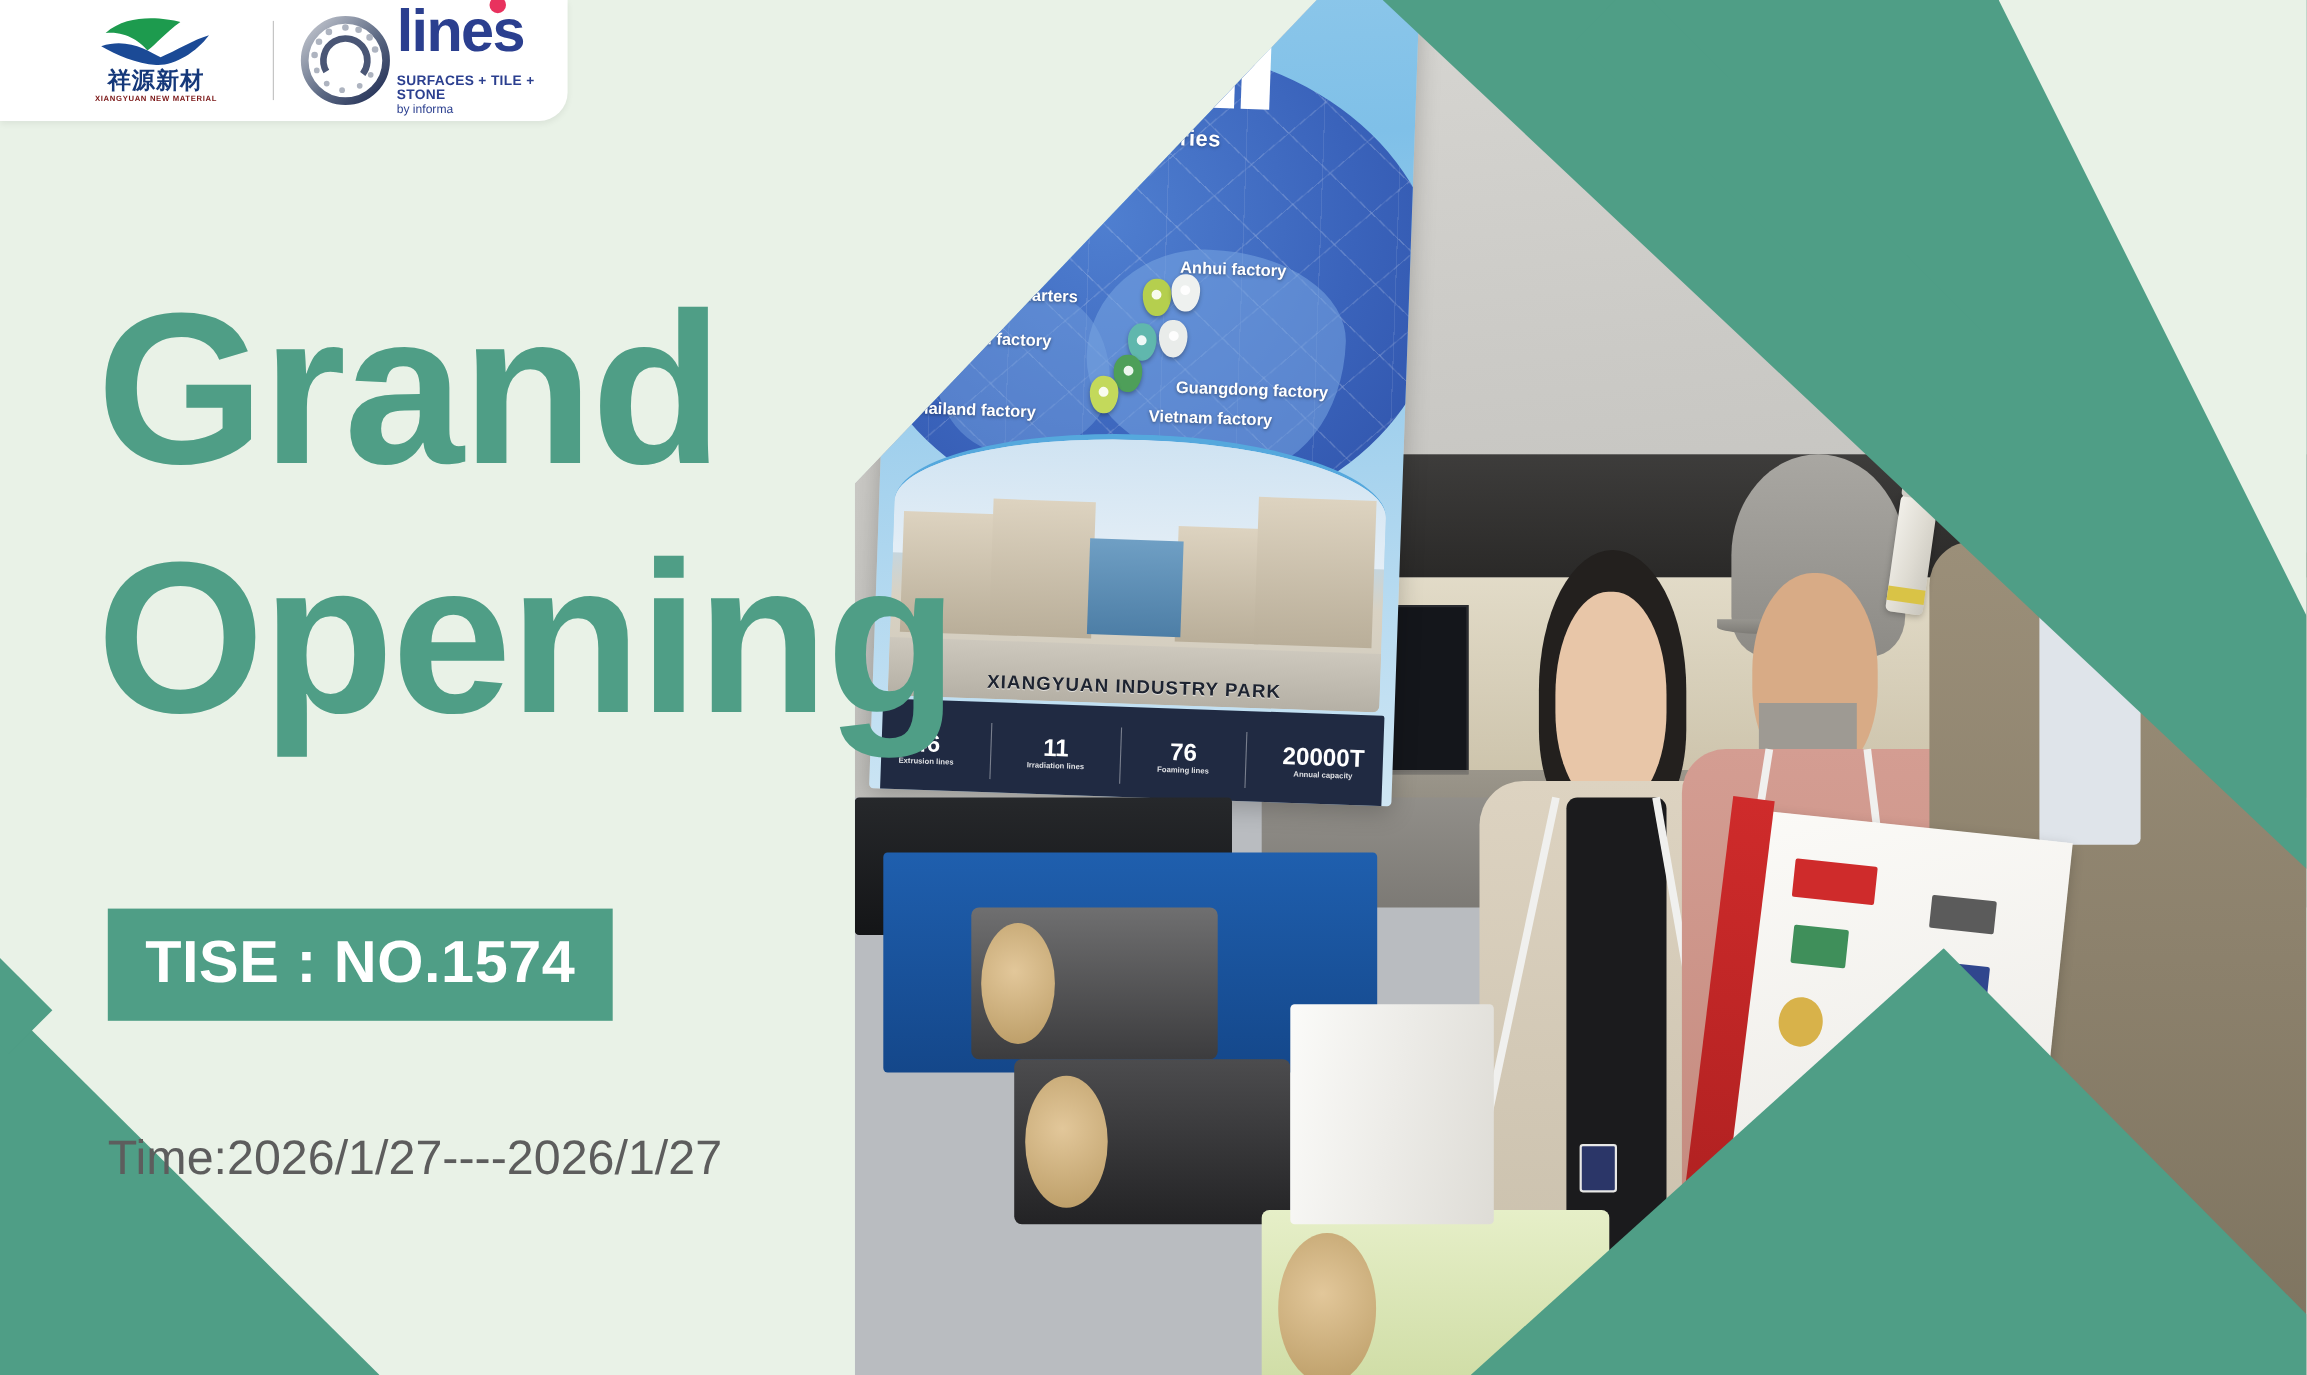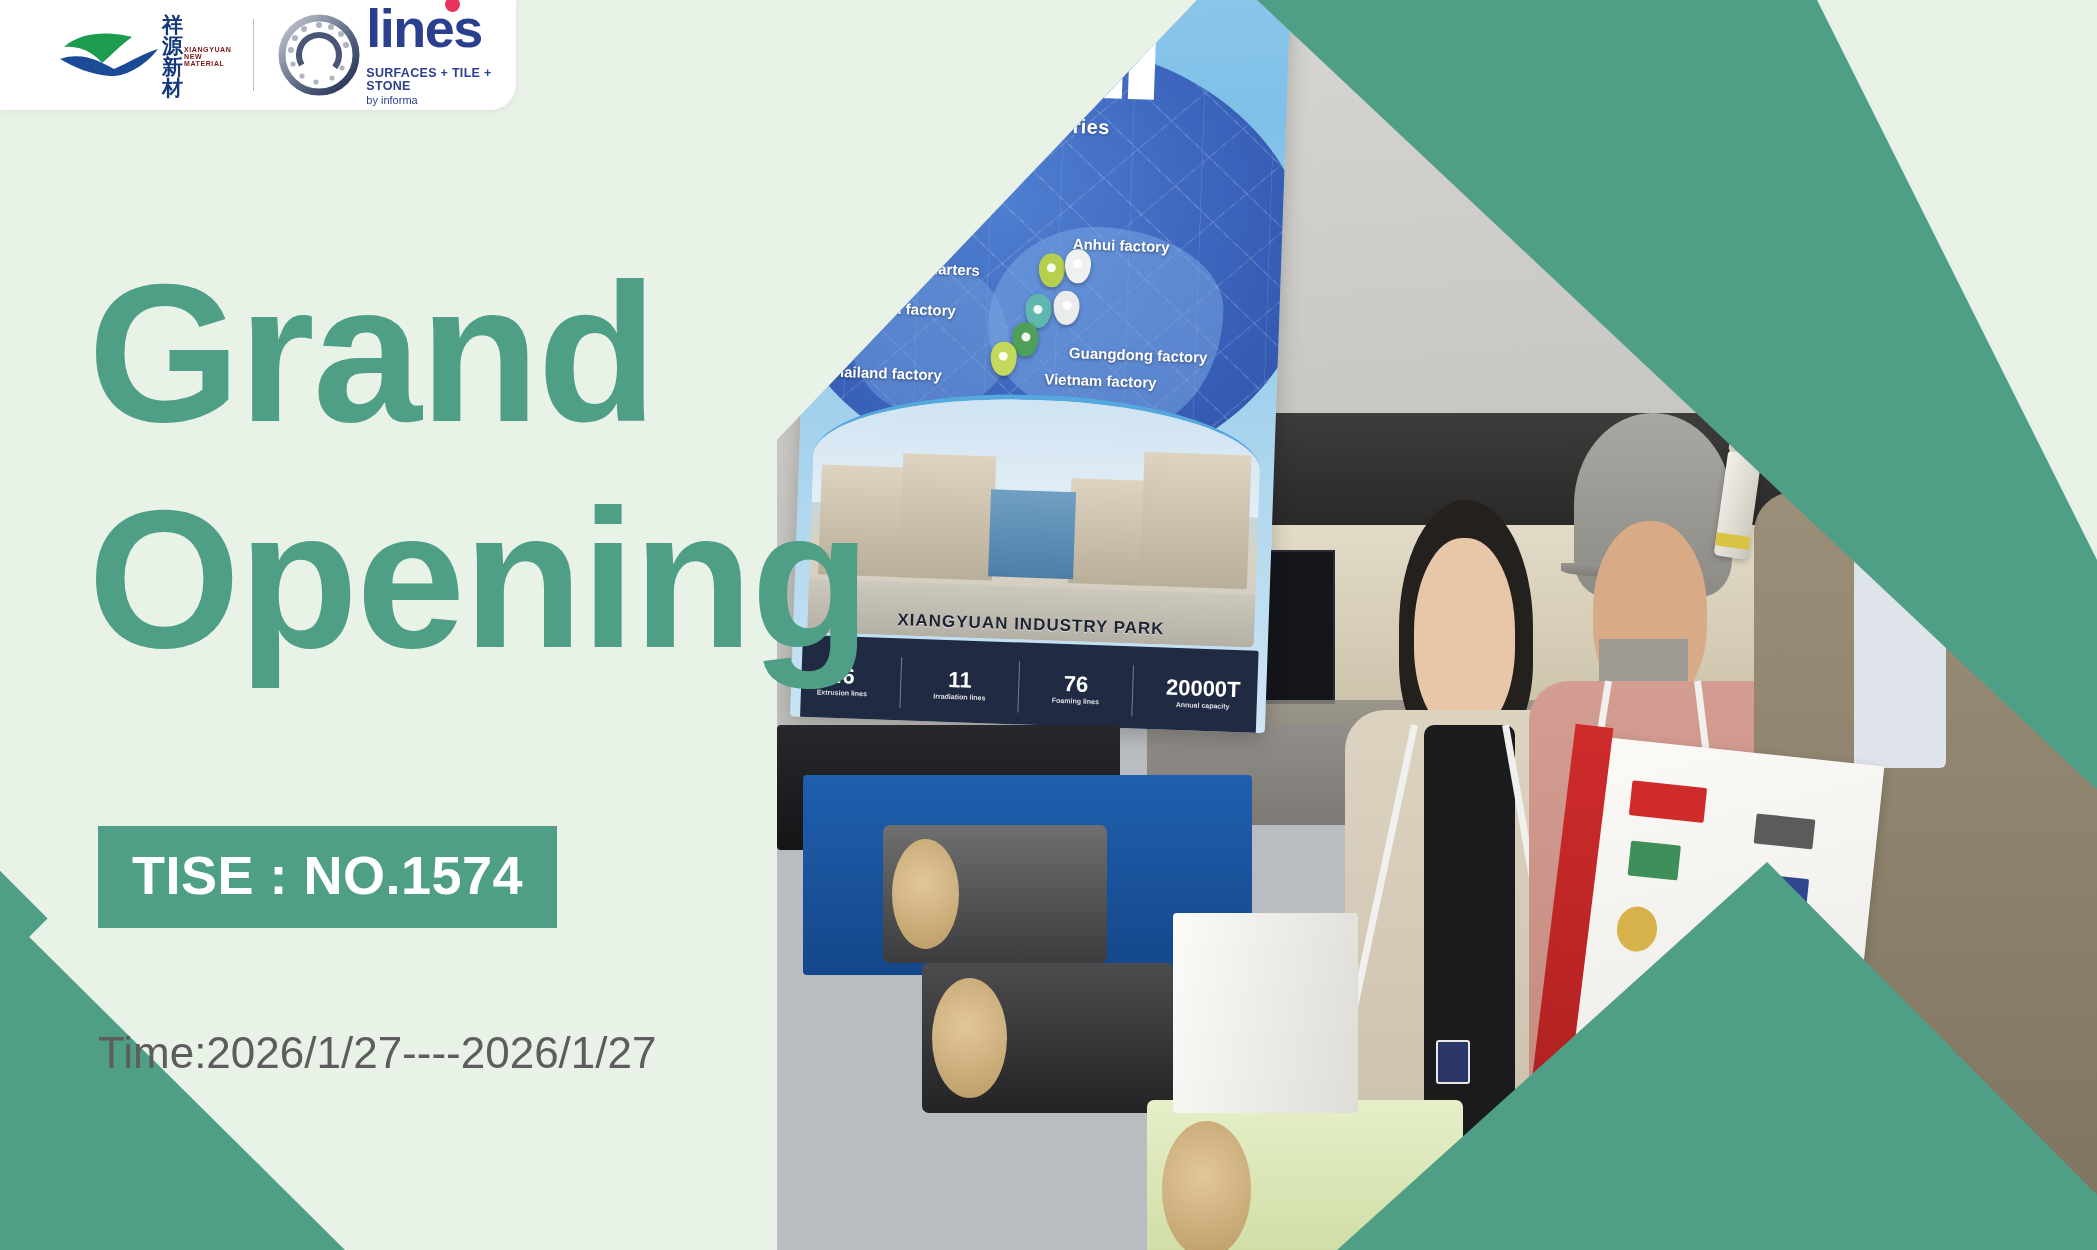--- a/index.html
+++ b/index.html
@@ -183,21 +183,21 @@
     clip-path:polygon(0px 560px, 430px 172px, 760px 505px, 760px 560px);
   }
 
   
   .logo-card{
     position:absolute;left:0;top:0;width:516px;height:110px;
     background:#fff;border-radius:0 0 26px 0;
     display:flex;align-items:center;z-index:40;
     box-shadow:0 2px 6px rgba(0,0,0,.06);
   }
-  .xy-logo{display:flex;flex-direction:row;align-items:center;
+  .xy-logo{display:flex;flex-direction:column;align-items:center;
     width:180px;margin-left:58px;}
   .xy-mark{width:104px;height:44px;position:relative;}
   .xy-cn{font-size:21px;font-weight:700;color:#15387a;letter-spacing:1px;
     line-height:1;margin-top:3px;font-family:"DejaVu Sans",sans-serif;}
   .xy-en{font-size:7px;color:#7a1515;letter-spacing:.6px;margin-top:3px;font-weight:700;}
   .logo-div{width:1px;height:72px;background:#bfbfbf;margin:0 22px;}
   .tise-logo{display:flex;align-items:center;}
   .tise-ring{position:relative;width:86px;height:86px;margin-right:4px;}
   .tise-txt{display:flex;flex-direction:column;line-height:1;}
   .tise-word{font-size:54px;font-weight:700;color:#2b3f8f;letter-spacing:-1.5px;

